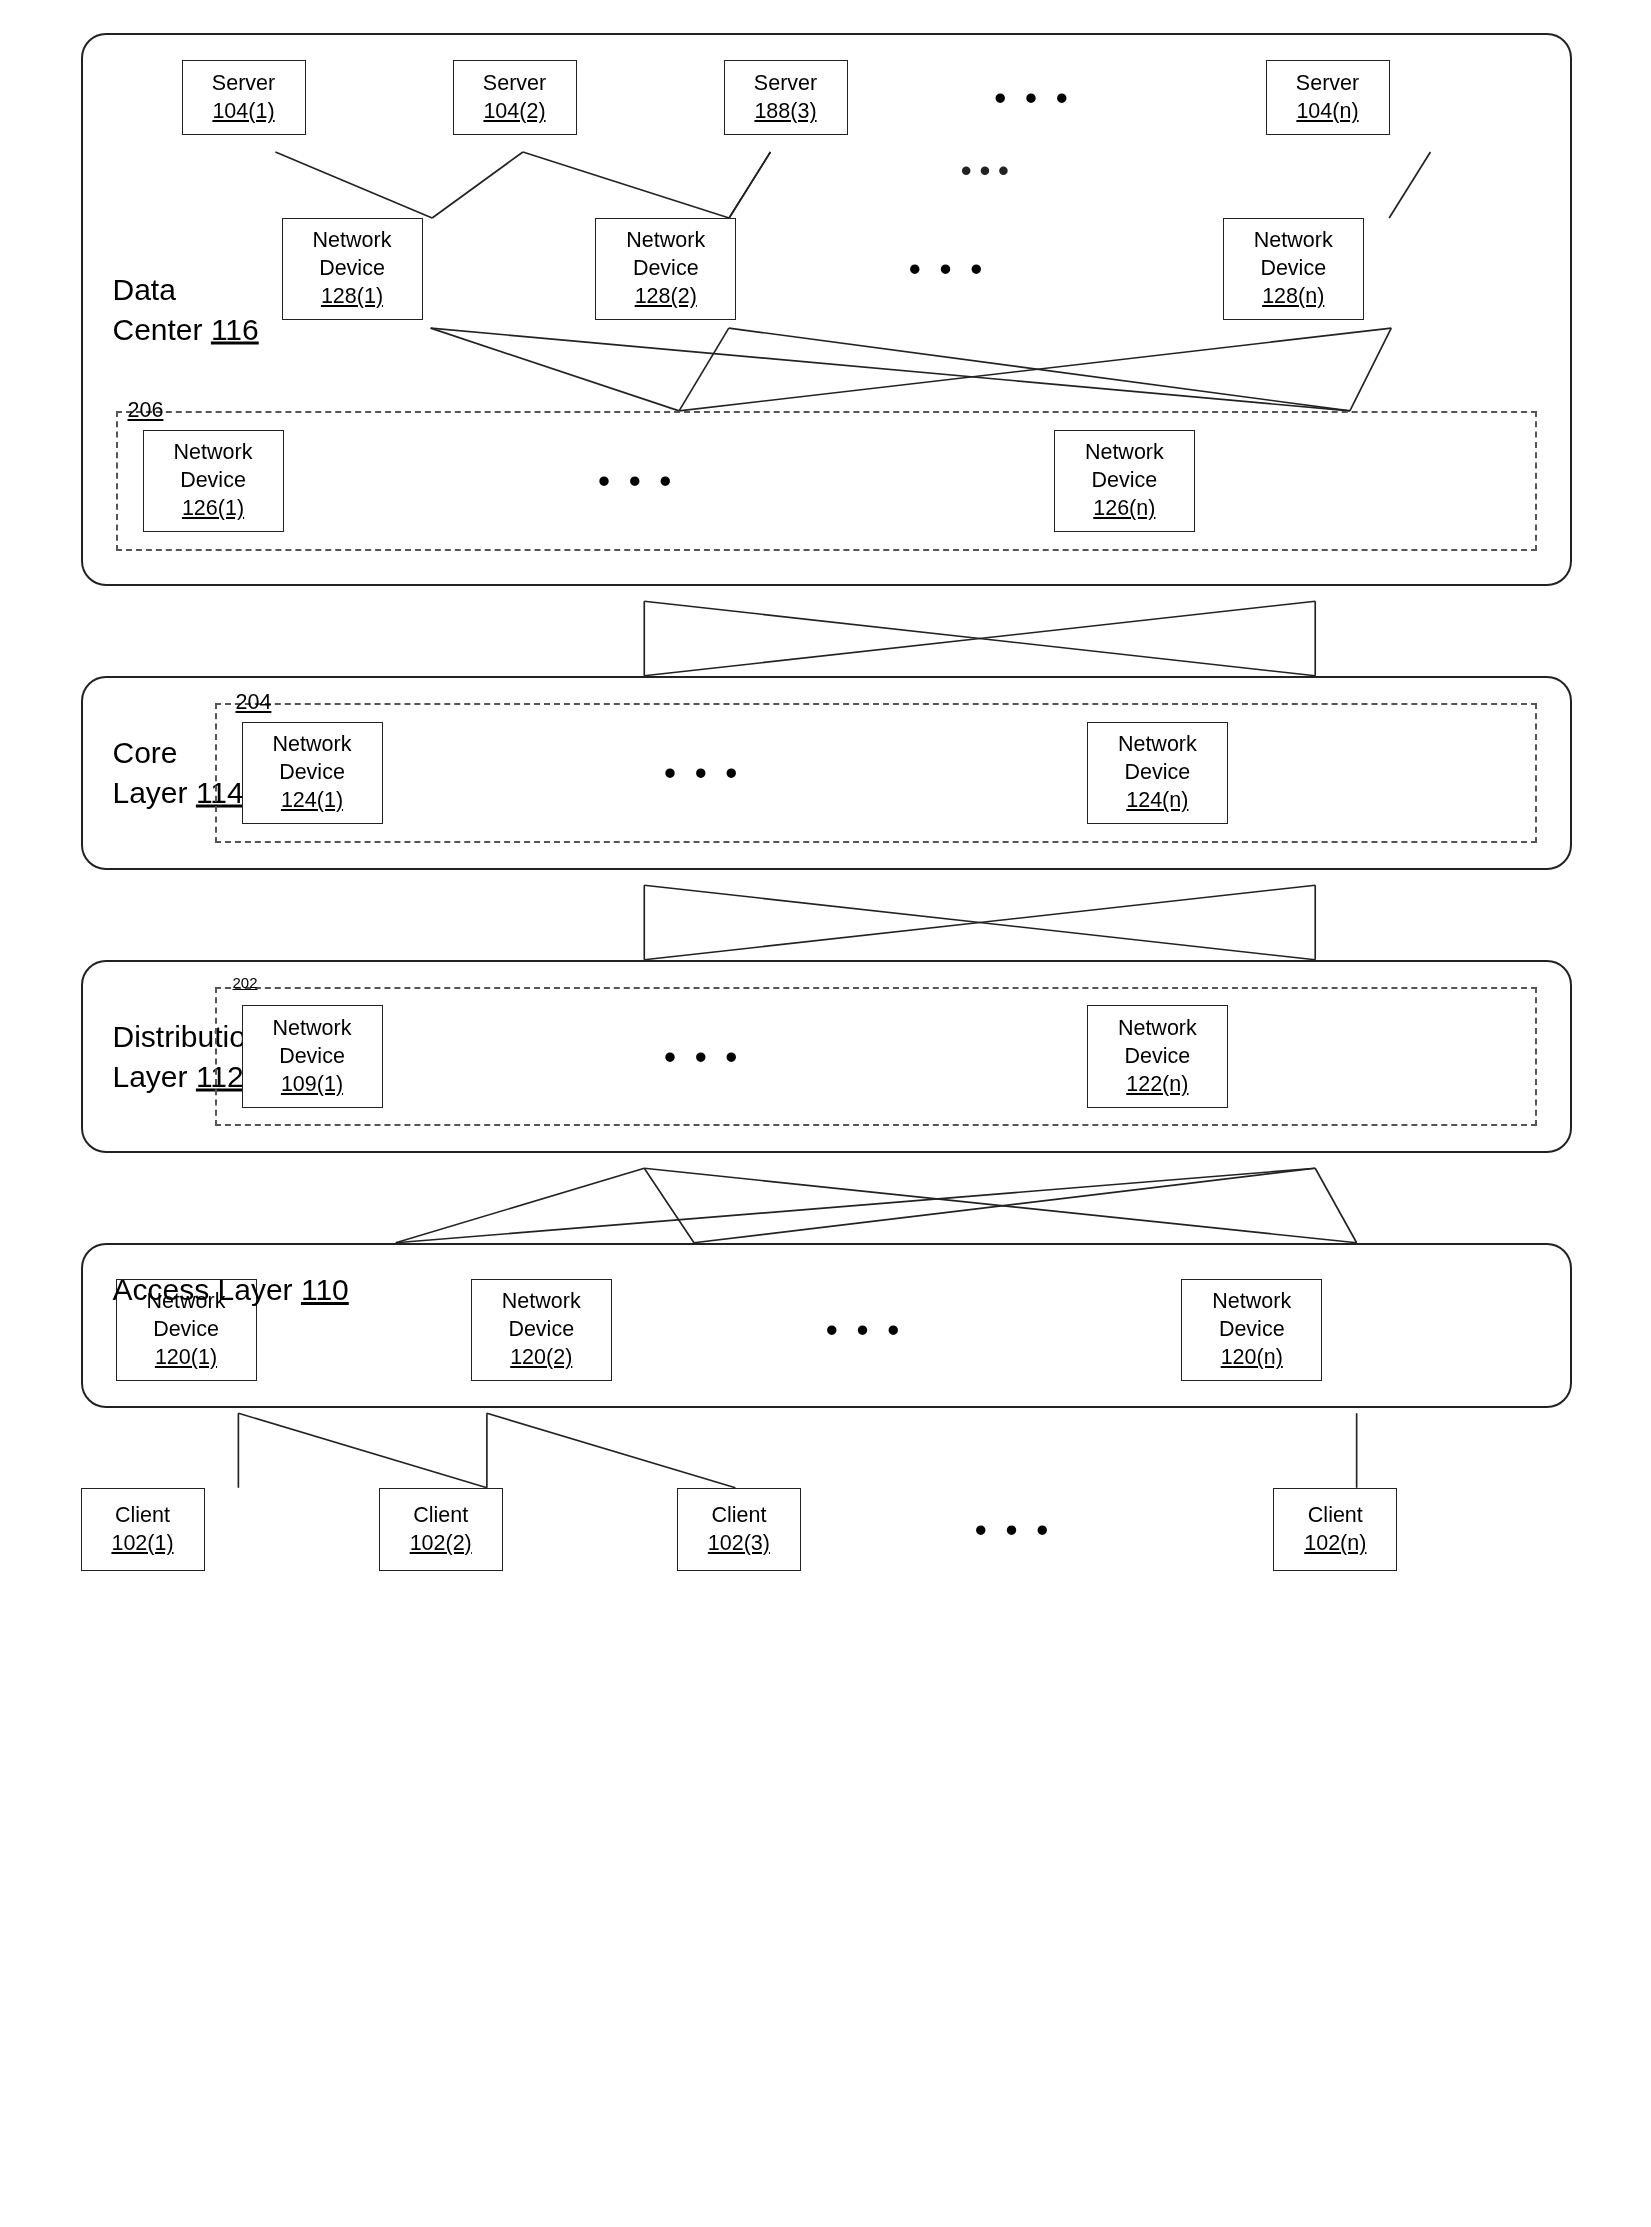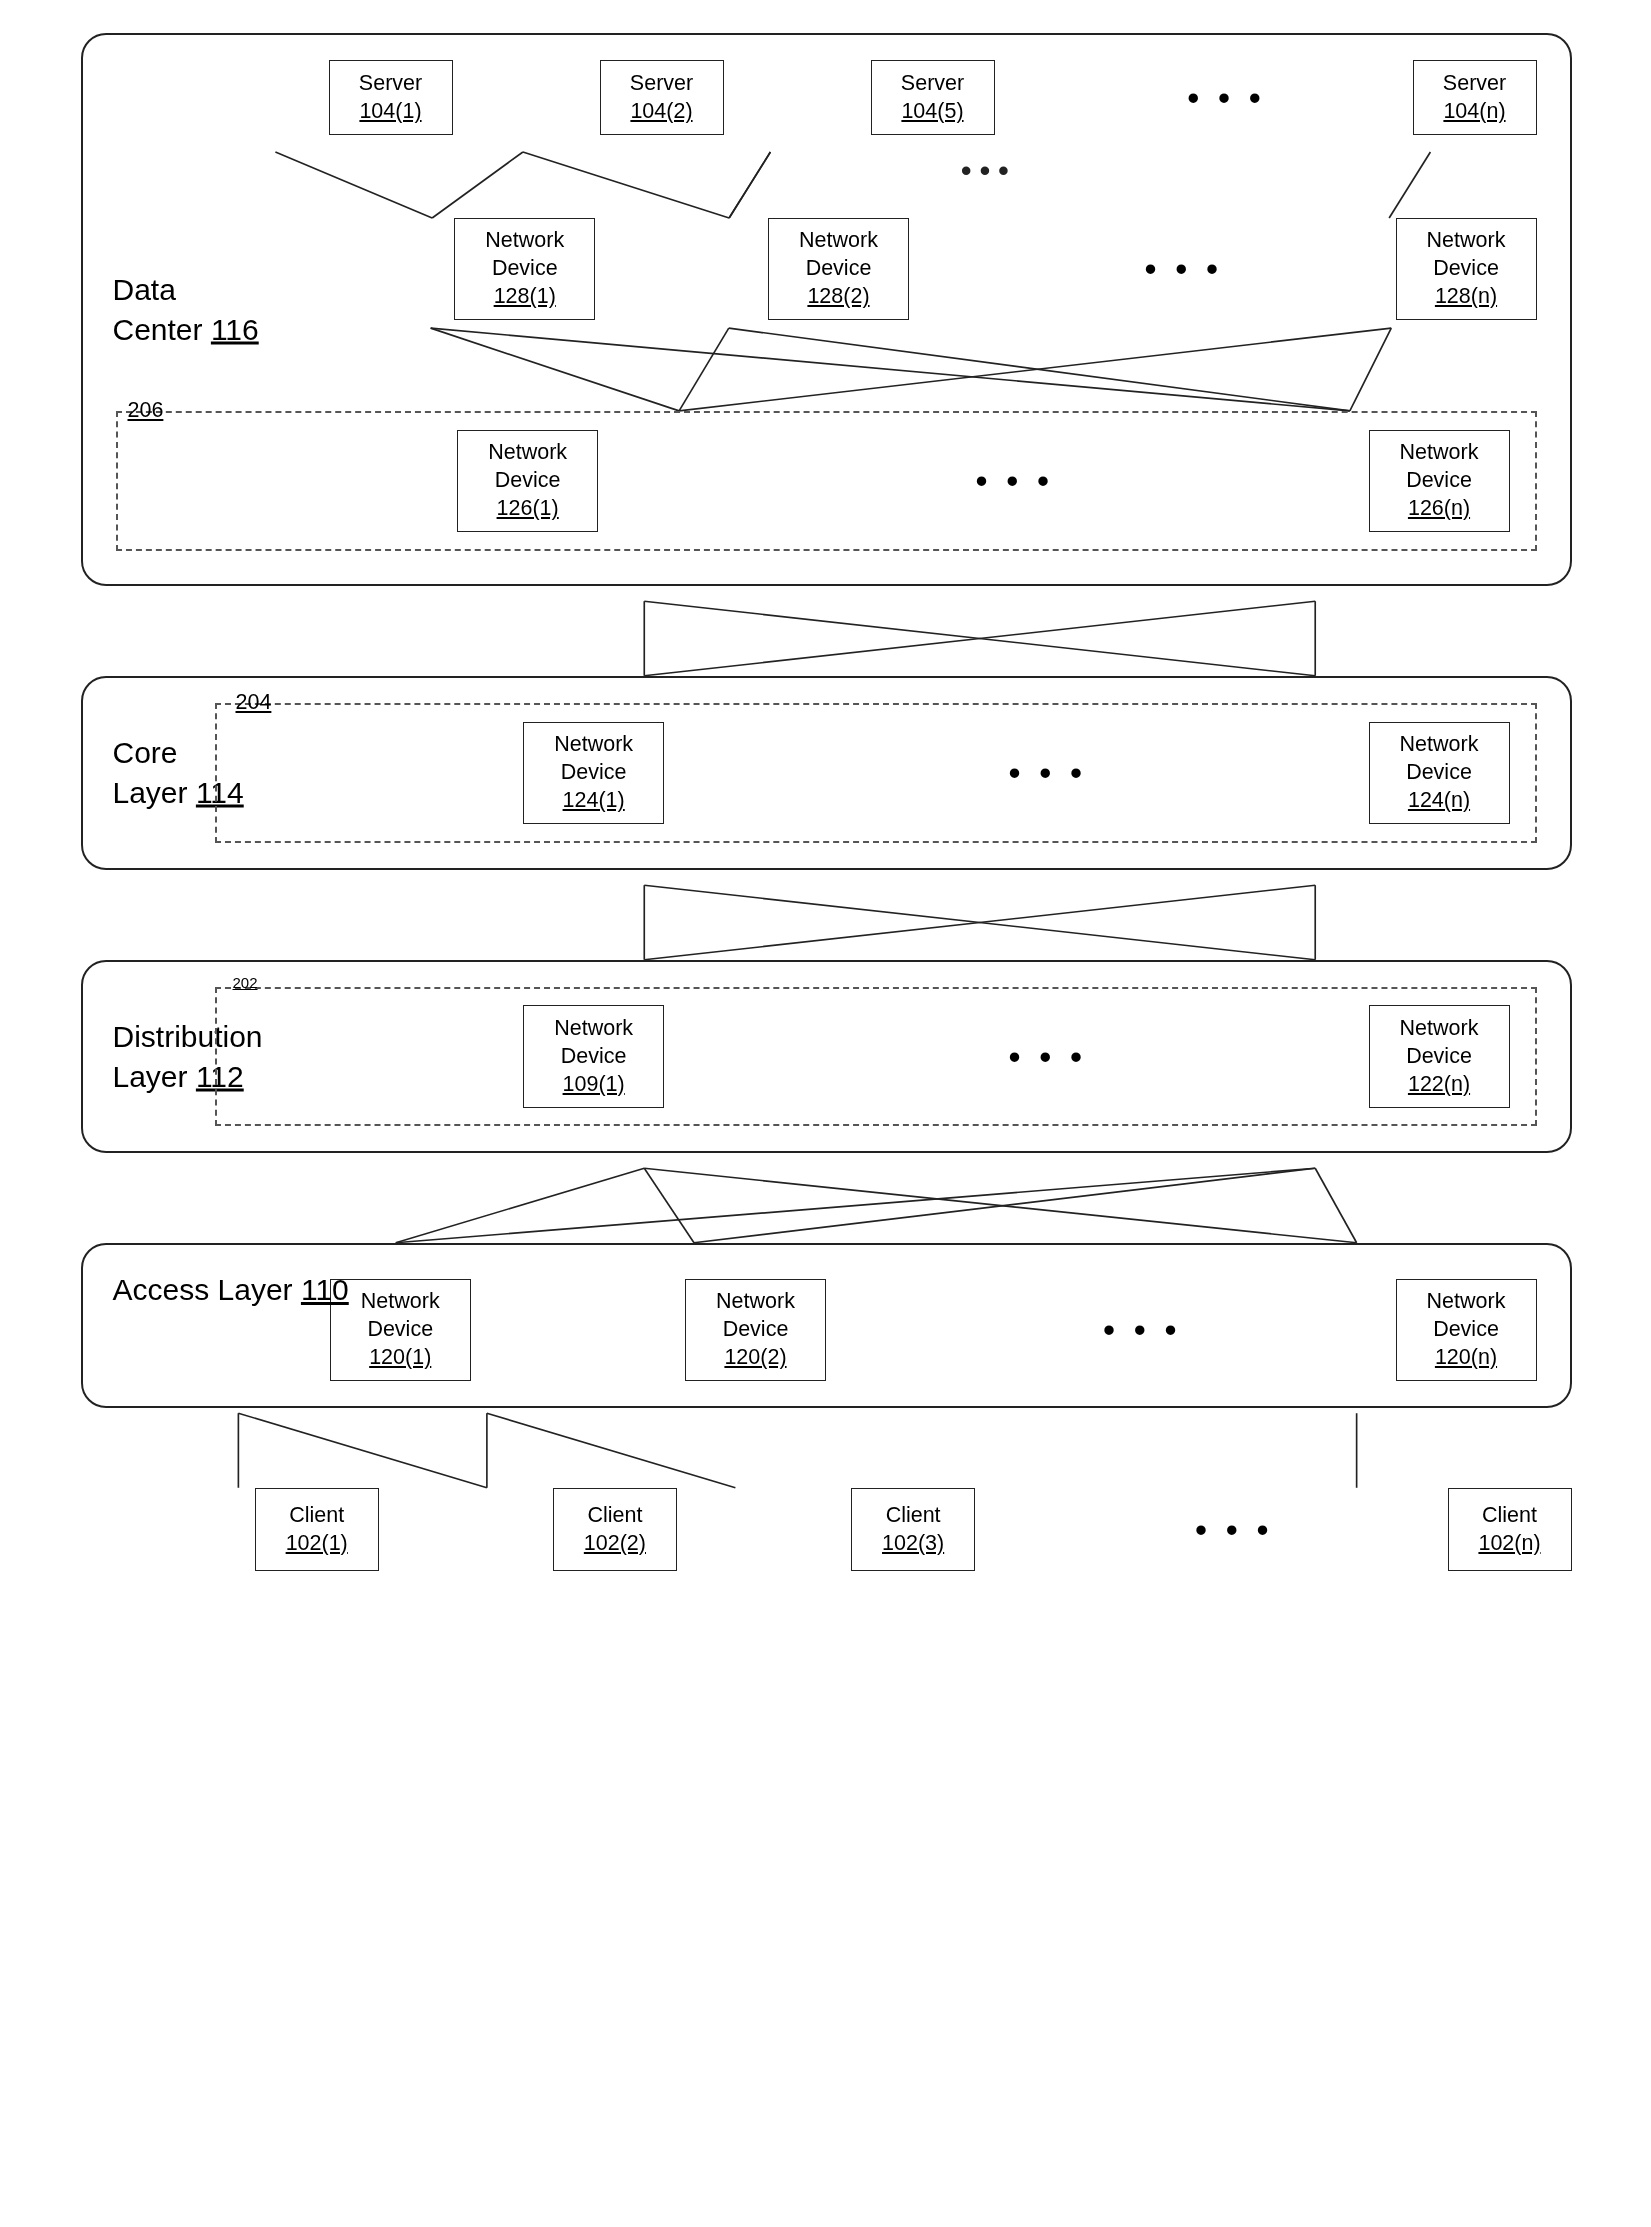--- a/index.html
+++ b/index.html
@@ -74,21 +74,21 @@
       flex-direction: row;
       align-items: center;
       justify-content: center;
       gap: 0;
       width: 100%;
     }
 
     .device-slot {
       flex: 1;
       display: flex;
-      justify-content: flex-end;
+      justify-content: flex-start;
       align-items: center;
     }
 
     .ellipsis {
       font-size: 33px;
       font-weight: bold;
       letter-spacing: 5px;
       text-align: center;
     }
   </style>
@@ -111,21 +111,21 @@
       </div>
 
       <div class="device-slot">
         <div class="box" style="width:124px; min-height:75px;">
           <span>Server<br><span class="underline">104(2)</span></span>
         </div>
       </div>
 
       <div class="device-slot">
         <div class="box" style="width:124px; min-height:75px;">
-          <span>Server<br><span class="underline">104(5)</span></span>
+          <span>Server<br><span class="underline">188(3)</span></span>
         </div>
       </div>
 
       <div class="device-slot">
         <span class="ellipsis">• • •</span>
       </div>
 
       <div class="device-slot">
         <div class="box" style="width:124px; min-height:75px;">
           <span>Server<br><span class="underline">104(n)</span></span>

